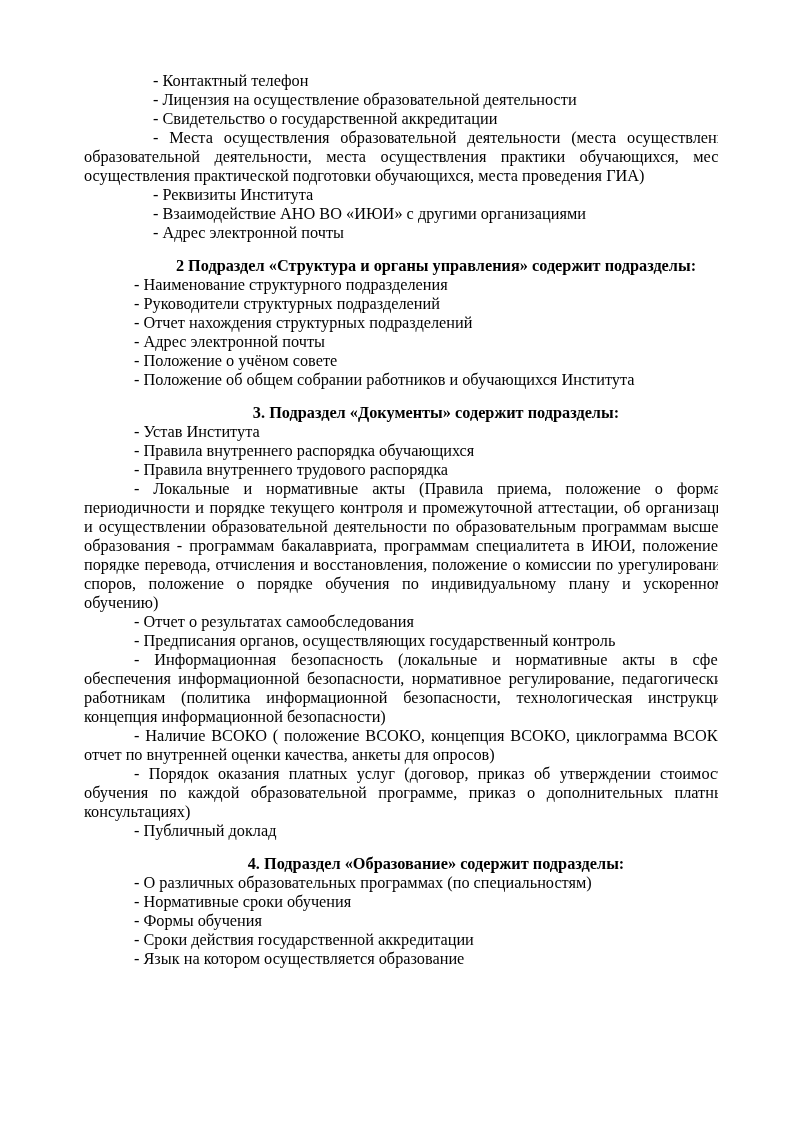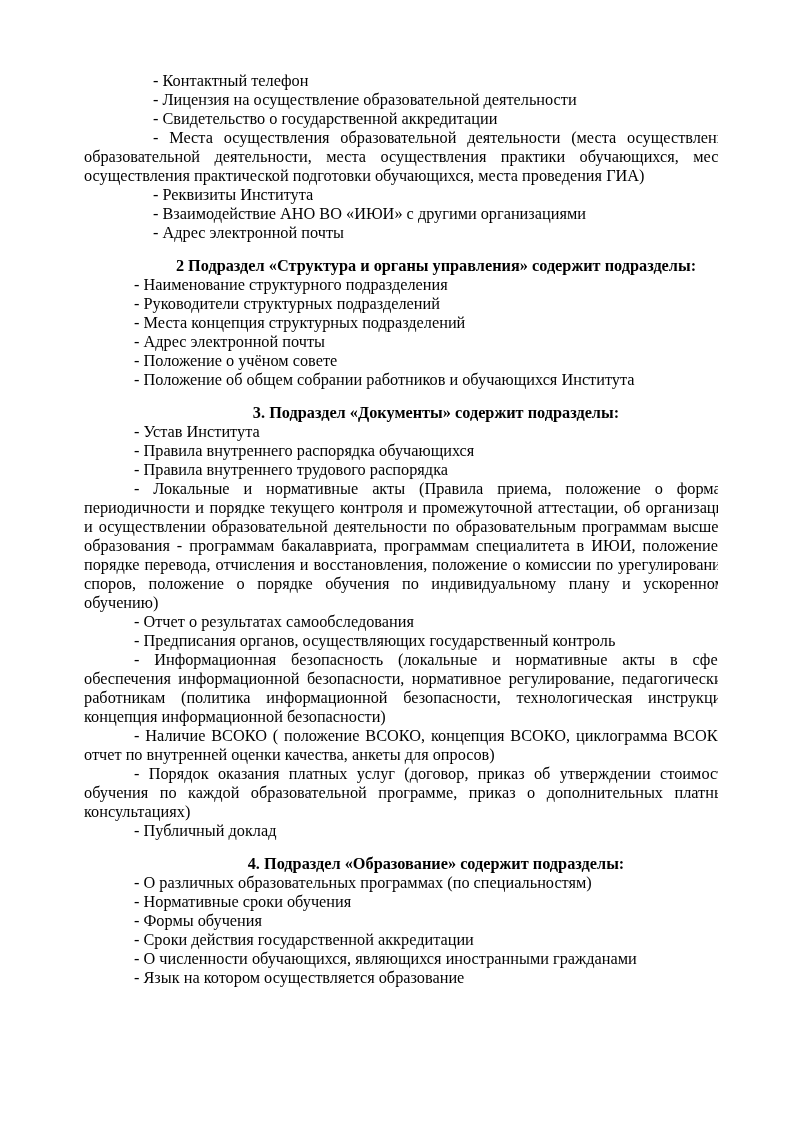--- a/index.html
+++ b/index.html
@@ -50,36 +50,35 @@
       <p class="item lg">- Контактный телефон</p>
       <p class="item lg">- Лицензия на осуществление образовательной деятельности</p>
       <p class="item lg">- Свидетельство о государственной аккредитации</p>
       <p class="item lg">- Места осуществления образовательной деятельности (места осуществления образовательной деятельности, места осуществления практики обучающихся, места осуществления практической подготовки обучающихся, места проведения ГИА)</p>
       <p class="item lg">- Реквизиты Института</p>
       <p class="item lg">- Взаимодействие АНО ВО «ИЮИ» с другими организациями</p>
       <p class="item lg">- Адрес электронной почты</p>
       <p class="heading">2 Подраздел «Структура и органы управления» содержит подразделы:</p>
       <p class="item">- Наименование структурного подразделения</p>
       <p class="item">- Руководители структурных подразделений</p>
-      <p class="item">- Места концепция структурных подразделений</p>
+      <p class="item">- Отчет нахождения структурных подразделений</p>
       <p class="item">- Адрес электронной почты</p>
       <p class="item">- Положение о учёном совете</p>
       <p class="item">- Положение об общем собрании работников и обучающихся Института</p>
       <p class="heading">3. Подраздел «Документы» содержит подразделы:</p>
       <p class="item">- Устав Института</p>
       <p class="item">- Правила внутреннего распорядка обучающихся</p>
       <p class="item">- Правила внутреннего трудового распорядка</p>
       <p class="item">- Локальные и нормативные акты (Правила приема, положение о формах, периодичности и порядке текущего контроля и промежуточной аттестации, об организации и осуществлении образовательной деятельности по образовательным программам высшего образования - программам бакалавриата, программам специалитета в ИЮИ, положение о порядке перевода, отчисления и восстановления, положение о комиссии по урегулированию споров, положение о порядке обучения по индивидуальному плану и ускоренному обучению)</p>
       <p class="item">- Отчет о результатах самообследования</p>
       <p class="item">- Предписания органов, осуществляющих государственный контроль</p>
       <p class="item">- Информационная безопасность (локальные и нормативные акты в сфере обеспечения информационной безопасности, нормативное регулирование, педагогическим работникам (политика информационной безопасности, технологическая инструкция, концепция информационной безопасности)</p>
       <p class="item">- Наличие ВСОКО ( положение ВСОКО, концепция ВСОКО, циклограмма ВСОКО, отчет по внутренней оценки качества, анкеты для опросов)</p>
       <p class="item">- Порядок оказания платных услуг (договор, приказ об утверждении стоимости обучения по каждой образовательной программе, приказ о дополнительных платных консультациях)</p>
       <p class="item">- Публичный доклад</p>
       <p class="heading">4. Подраздел «Образование» содержит подразделы:</p>
       <p class="item">- О различных образовательных программах (по специальностям)</p>
       <p class="item">- Нормативные сроки обучения</p>
       <p class="item">- Формы обучения</p>
       <p class="item">- Сроки действия государственной аккредитации</p>
-      <p class="item">- О численности обучающихся, являющихся иностранными гражданами</p>
       <p class="item">- Язык на котором осуществляется образование</p>
     </div>
 </div>
 
 </body></html>

